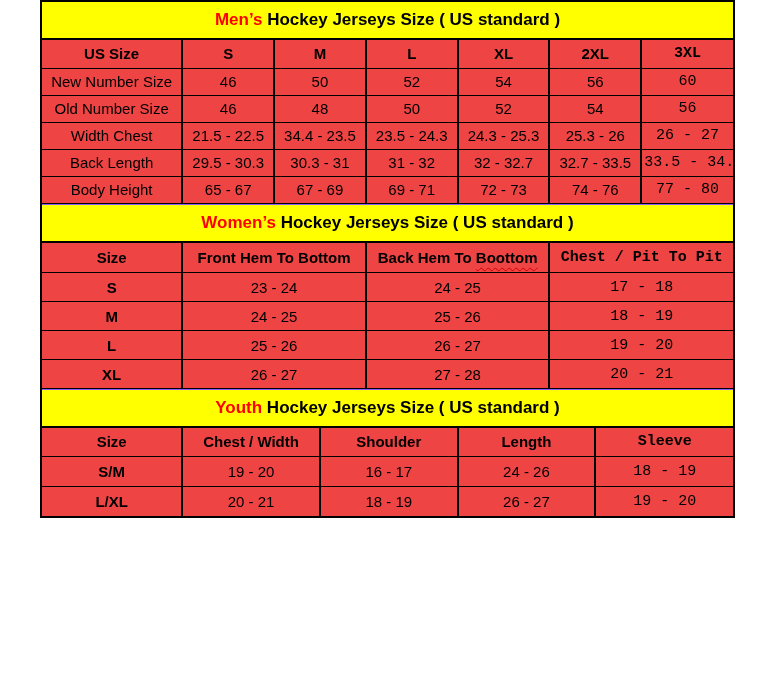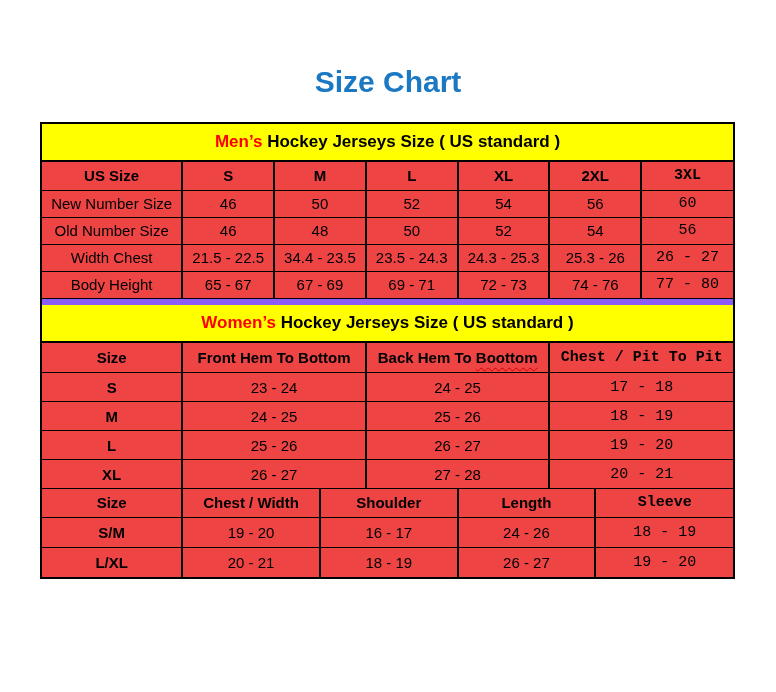--- a/index.html
+++ b/index.html
@@ -39,21 +39,21 @@
   .banner {
     background: var(--banner-yellow, #FFFF00);
     height: 36px;
     line-height: 36px;
     text-align: center;
     font-weight: bold;
     font-size: 17px;
     border-bottom: 2px solid #000;
     white-space: nowrap;
   }
-  .section + .section .banner { border-top: 6px solid #8b5cf6; }
+  .section + .section .banner { border-top: 1px solid #8b5cf6; }
   .banner .hl { color: var(--accent-red, #FF0000); }
 
   table {
     width: 100%;
     border-collapse: collapse;
     table-layout: fixed;
   }
   th, td {
     border: 1px solid #000;
     border-left-width: 2px;
@@ -85,21 +85,20 @@
     text-decoration-color: var(--squiggle-red, #D40000);
     text-decoration-thickness: 1px;
     text-underline-offset: 4px;
     text-align: right;
   }
 </style>
 </head>
 <body>
 
 <div class="page">
-  <h1 class="title">Size Chart</h1>
   <div class="wrap" id="sections-root">
       <div class="section sec-mens">
         <div class="banner"><span class="hl">Men’s</span><span> Hockey Jerseys Size ( US standard )</span></div>
         <table>
           <colgroup>
             <col style="width: 20.3%;">
             <col style="width: 13.283%;">
             <col style="width: 13.283%;">
             <col style="width: 13.283%;">
             <col style="width: 13.283%;">
@@ -137,20 +136,29 @@
               <td>56</td>
             </tr>
             <tr>
               <td>Width Chest</td>
               <td>21.5 - 22.5</td>
               <td>34.4 - 23.5</td>
               <td>23.5 - 24.3</td>
               <td>24.3 - 25.3</td>
               <td>25.3 - 26</td>
               <td>26 - 27</td>
+            </tr>
+            <tr>
+              <td>Back Length</td>
+              <td>29.5 - 30.3</td>
+              <td>30.3 - 31</td>
+              <td>31 - 32</td>
+              <td>32 - 32.7</td>
+              <td>32.7 - 33.5</td>
+              <td>33.5 - 34.6</td>
             </tr>
             <tr>
               <td>Body Height</td>
               <td>65 - 67</td>
               <td>67 - 69</td>
               <td>69 - 71</td>
               <td>72 - 73</td>
               <td>74 - 76</td>
               <td>77 - 80</td>
             </tr>
@@ -196,20 +204,21 @@
             <tr>
               <td>XL</td>
               <td>26 - 27</td>
               <td>27 - 28</td>
               <td>20 - 21</td>
             </tr>
           </tbody>
         </table>
       </div>
       <div class="section sec-youth">
+        <div class="banner"><span class="hl">Youth</span><span> Hockey Jerseys Size ( US standard )</span></div>
         <table>
           <colgroup>
             <col style="width: 20.3%;">
             <col style="width: 19.925%;">
             <col style="width: 19.925%;">
             <col style="width: 19.925%;">
             <col style="width: 19.925%;">
           </colgroup>
           <thead>
             <tr>

